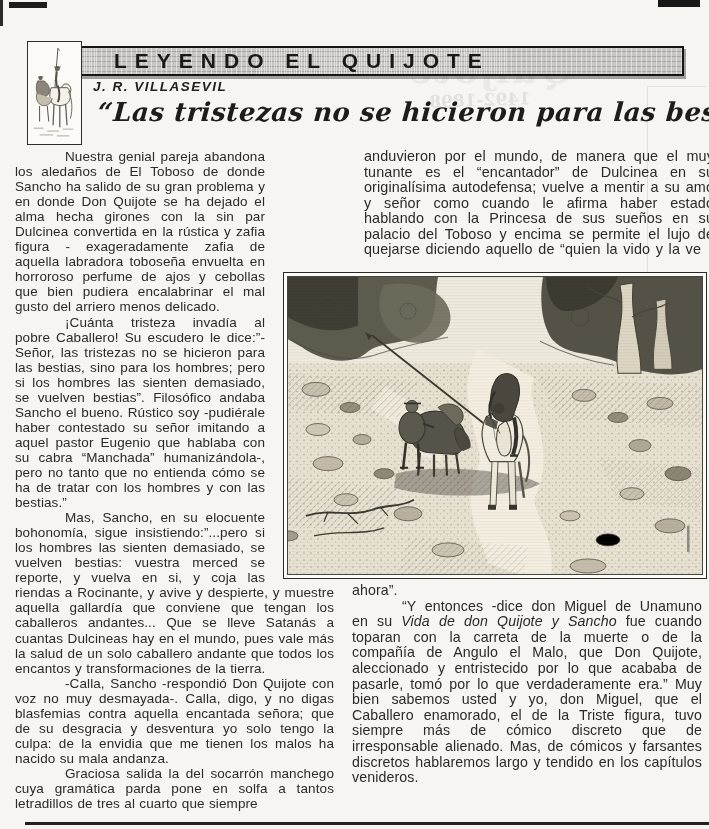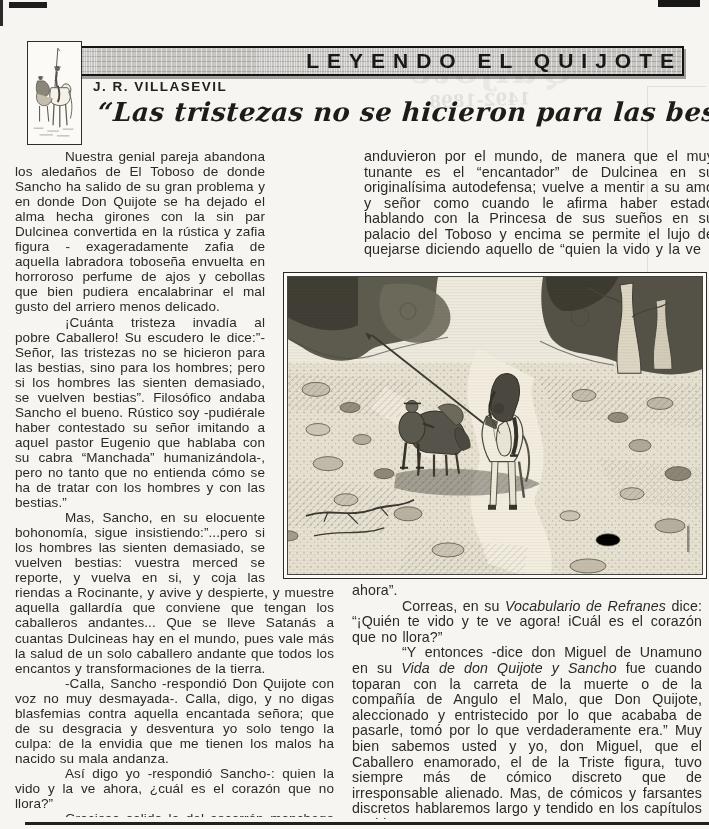--- a/index.html
+++ b/index.html
@@ -38,26 +38,26 @@
   .banner {
     position:absolute; left:57px; top:46px; width:627px; height:30px; z-index:2;
     background-color:#c7c6c3;
     background-image:
       repeating-linear-gradient(90deg, rgba(255,255,255,.45) 0 .5px, rgba(0,0,0,0) .5px 2.5px),
       repeating-linear-gradient(0deg,  rgba(90,90,88,.30)   0 .5px, rgba(0,0,0,0) .5px 2.5px);
     border:2px solid #141413; box-sizing:border-box;
     box-shadow:2px 3px 0 rgba(55,55,52,.45);
   }
   .banner-title {
-    text-align:right; padding-left:55px; line-height:26px;
+    text-align:left; padding-left:55px; line-height:26px;
     font-size:21px; font-weight:bold; letter-spacing:8px; color:#181816;
   }
   .byline {
     position:absolute; left:93px; top:79px; z-index:3;
-    font-size:13.5px; font-weight:bold; letter-spacing:1.5px; color:#222120;
+    font-size:13.5px; font-weight:bold; font-style:italic; letter-spacing:1.5px; color:#222120;
   }
   .headline-quote {
     position:absolute; left:98px; top:97px; width:572px; z-index:3;
     font-family:"DejaVu Serif", serif; font-style:italic; font-weight:bold;
     font-size:26px; color:#1d1c1a; transform:skewX(-4deg); letter-spacing:.5px;
     white-space:nowrap;
   }
 
   
   .col { position:absolute; text-align:justify; overflow:hidden; }
@@ -139,21 +139,20 @@
 
   <div class="byline">J. R. VILLASEVIL</div>
   <div class="headline-quote">“Las tristezas no se hicieron para las bestias...”</div>
 
   <div class="col col-left">
     <div class="wrap-spacer"></div>
     <p>Nuestra genial pareja abandona los aledaños de El Toboso de donde Sancho ha salido de su gran problema y en donde Don Quijote se ha dejado el alma hecha girones con la sin par Dulcinea convertida en la rústica y zafia figura - exageradamente zafia de aquella labradora toboseña envuelta en horroroso perfume de ajos y cebollas que bien pudiera encalabrinar el mal gusto del arriero menos delicado.</p>
     <p>¡Cuánta tristeza invadía al pobre Caballero! Su escudero le dice:”-Señor, las tristezas no se hicieron para las bestias, sino para los hombres; pero si los hombres las sienten demasiado, se vuelven bestias”. Filosófico andaba Sancho el bueno. Rústico soy -pudiérale haber contestado su señor imitando a aquel pastor Eugenio que hablaba con su cabra “Manchada” humanizándola-, pero no tanto que no entienda cómo se ha de tratar con los hombres y con las bestias.”</p>
     <p>Mas, Sancho, en su elocuente bohonomía, sigue insistiendo:”...pero si los hombres las sienten demasiado, se vuelven bestias: vuestra merced se reporte, y vuelva en si, y coja las riendas a Rocinante, y avive y despierte, y muestre aquella gallardía que conviene que tengan los caballeros andantes... Que se lleve Satanás a cuantas Dulcineas hay en el mundo, pues vale más la salud de un solo caballero andante que todos los encantos y transformaciones de la tierra.</p>
     <p>-Calla, Sancho -respondió Don Quijote con voz no muy desmayada-. Calla, digo, y no digas blasfemias contra aquella encantada señora; que de su desgracia y desventura yo solo tengo la culpa: de la envidia que me tienen los malos ha nacido su mala andanza.</p>
-    <p>Así digo yo -respondió Sancho-: quien la vido y la ve ahora, ¿cuál es el corazón que no llora?”</p>
     <p>Graciosa salida la del socarrón manchego cuya gramática parda pone en solfa a tantos letradillos de tres al cuarto que siempre</p>
   </div>
 
   <div class="col col-right-top">
     <p class="noindent">anduvieron por el mundo, de manera que el muy tunante es el “encantador” de Dulcinea en su originalísima autodefensa; vuelve a mentir a su amo y señor como cuando le afirma haber estado hablando con la Princesa de sus sueños en su palacio del Toboso y encima se permite el lujo de quejarse diciendo aquello de “quien la vido y la ve</p>
   </div>
 
   <div class="engraving">
     <div class="engraving-inner">
       <svg viewBox="0 0 414 296" preserveAspectRatio="none">
@@ -277,18 +276,17 @@
 
         <rect x="399" y="248" width="2.5" height="26" fill="#55524a" opacity="0.6"></rect>
 
         <rect x="0" y="0" width="414" height="296" fill="url(#scan)" opacity="0.5"></rect>
       </svg>
     </div>
   </div>
 
   <div class="col col-right-bottom">
     <p class="noindent">ahora”.</p>
-    <p><span>Correas, en su </span><span class="italic">Vocabulario de Refranes</span><span> dice: “¡Quién te vido y te ve agora! iCuál es el corazón que no llora?”</span></p>
     <p><span>“Y entonces -dice don Miguel de Unamuno en su </span><span class="italic">Vida de don Quijote y Sancho</span><span> fue cuando toparan con la carreta de la muerte o de la compañía de Angulo el Malo, que Don Quijote, aleccionado y entristecido por lo que acababa de pasarle, tomó por lo que verdaderamente era.” Muy bien sabemos usted y yo, don Miguel, que el Caballero enamorado, el de la Triste figura, tuvo siempre más de cómico discreto que de irresponsable alienado. Mas, de cómicos y farsantes discretos hablaremos largo y tendido en los capítulos venideros.</span></p>
   </div>
 
   <div class="footer-rule"></div>
 </div>
 
 </body></html>

